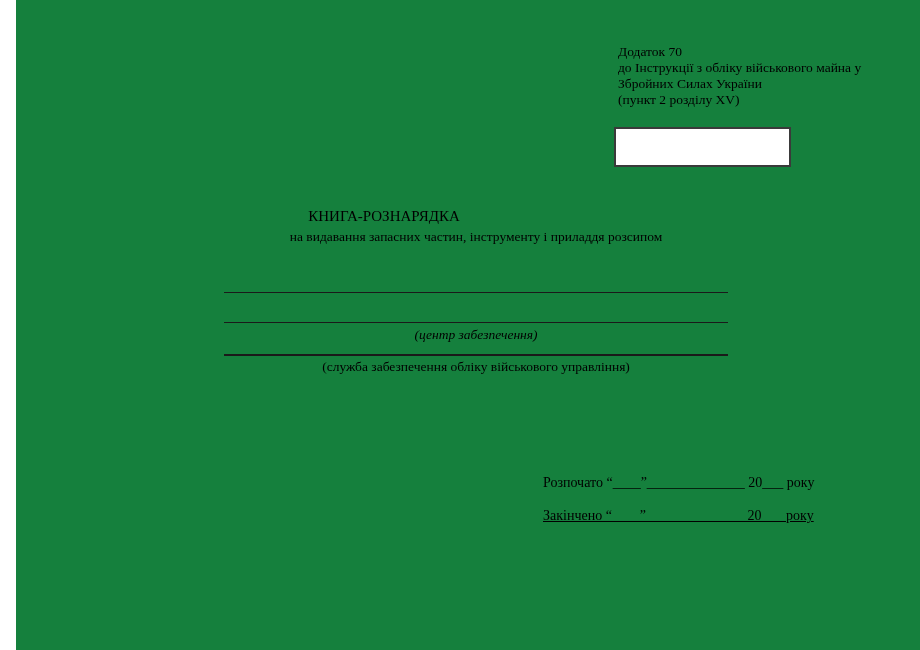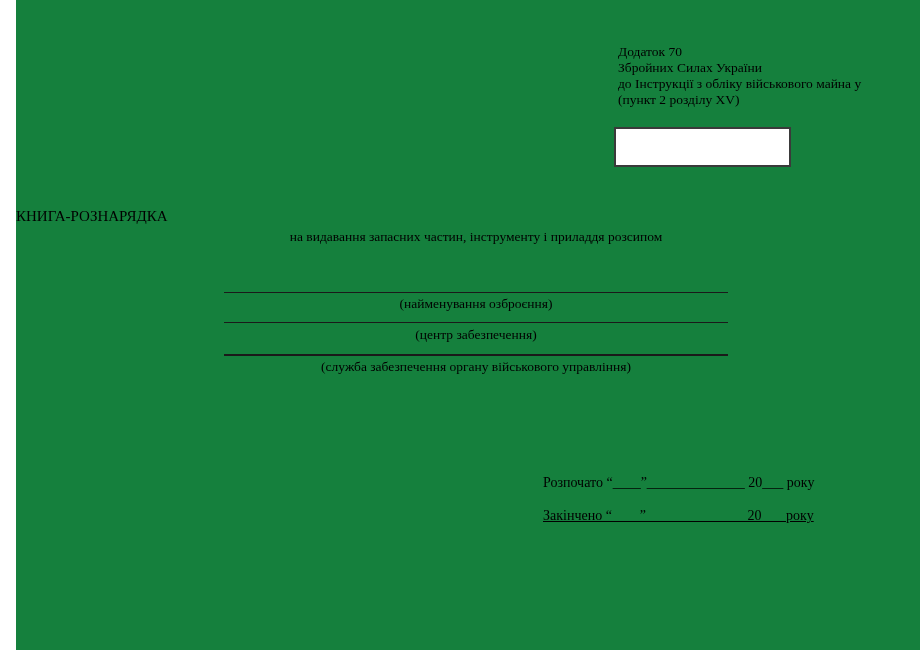--- a/index.html
+++ b/index.html
@@ -37,21 +37,21 @@
     height: 40px;
     border: 2px solid #3a3a3a;
     background: #ffffff;
   }
   
   .title {
     position: absolute;
     left: 0;
     top: 207px;
     width: 736px;
-    text-align: left;
+    text-align: center;
     font-size: 15px;
     line-height: 18px;
   }
   .subtitle {
     position: absolute;
     left: 0;
     top: 229px;
     width: 920px;
     text-align: center;
     font-size: 13.5px;
@@ -70,56 +70,55 @@
   .fill-line.l3 { top: 354px; border-top-width: 2px; }
   .fill-caption {
     position: absolute;
     left: 208px;
     width: 504px;
     text-align: center;
     font-size: 13.5px;
     line-height: 16px;
   }
   .fill-caption.c1 { top: 296px; }
-  .fill-caption.c2 { top: 327px; }
+  .fill-caption.c2 { top: 327px; font-style: italic; }
   .fill-caption.c3 { top: 359px; }
   
   .date-line {
     position: absolute;
     left: 527px;
     font-size: 14px;
     line-height: 17px;
     white-space: pre;
     text-align: right;
   }
   .date-line.started  { top: 474px; }
   .date-line.finished { top: 507px; text-decoration: underline; }
 </style>
 </head>
 <body>
 
 <div class="page">
 
   <div class="header-note">
     <div>Додаток 70</div>
+    <div>до Інструкції з обліку військового майна у</div>
     <div>Збройних Силах України</div>
-    <div>до Інструкції з обліку військового майна у</div>
     <div>(пункт 2 розділу XV)</div>
   </div>
 
   <div class="stamp-box"></div>
 
   <div class="title">КНИГА-РОЗНАРЯДКА</div>
   <div class="subtitle">на видавання запасних частин, інструменту і приладдя розсипом</div>
 
   <div class="fill-line l1"></div>
-  <div class="fill-caption c1">(найменування озброєння)</div>
 
   <div class="fill-line l2"></div>
   <div class="fill-caption c2">(центр забезпечення)</div>
 
   <div class="fill-line l3"></div>
-  <div class="fill-caption c3">(служба забезпечення органу військового управління)</div>
+  <div class="fill-caption c3">(служба забезпечення обліку військового управління)</div>
 
   <div class="date-line started">Розпочато “____”______________ 20___ року</div>
   <div class="date-line finished">Закінчено “____”______________ 20___ року</div>
 
 </div>
 
 </body></html>

